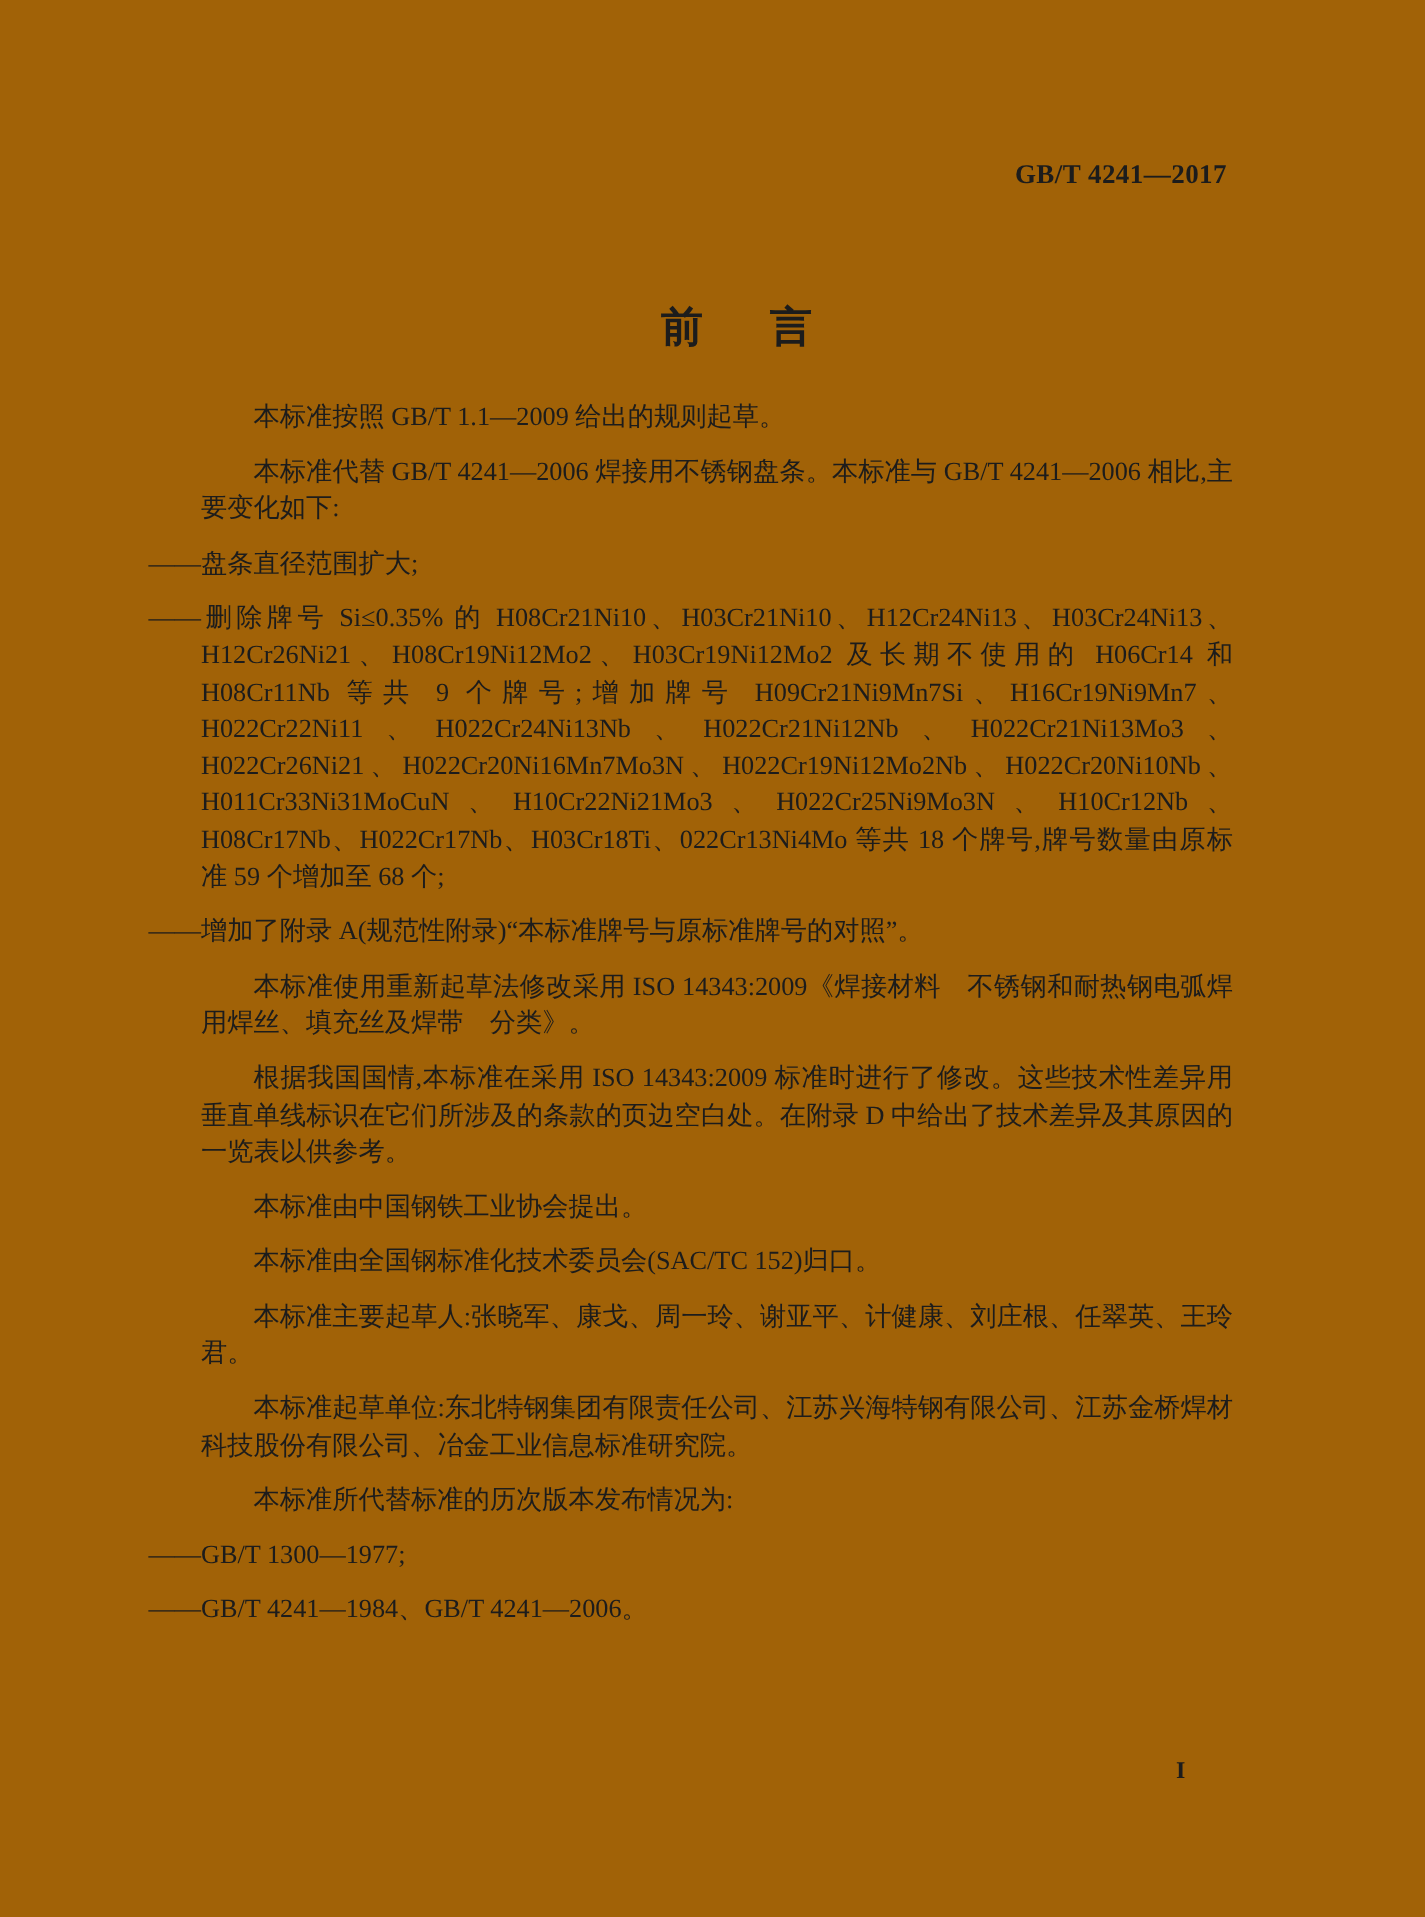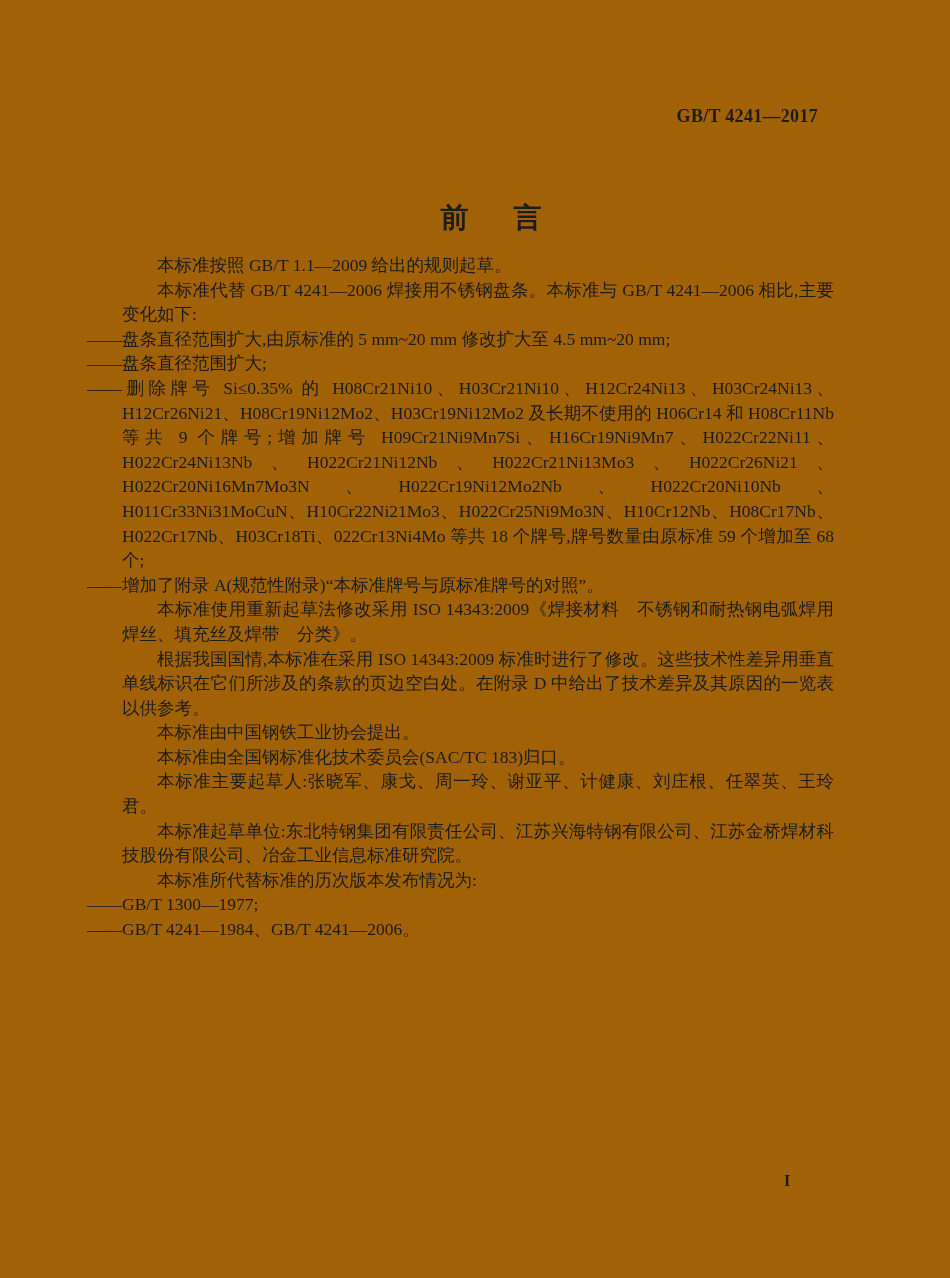--- a/index.html
+++ b/index.html
@@ -41,21 +41,21 @@
   .foreword-body {
     position: absolute;
     top: 253px;
     left: 122px;
     width: 712px;
     font-size: 17.5px;
     line-height: 24.6px;
     text-align: justify;
   }
   .foreword-body p {
-    margin: 0;
+    margin: 12px;
     padding: 0;
   }
   .para {
     text-indent: 2em;
   }
   .list-item {
     padding-left: 4em;
     text-indent: -2em;
   }
   .page-number {
@@ -71,28 +71,27 @@
 
 <div class="page">
 
   <div class="doc-number">GB/T 4241—2017</div>
 
   <h1 class="foreword-title">前言</h1>
 
   <div class="foreword-body">
       <p class="para">本标准按照 GB/T 1.1—2009 给出的规则起草。</p>
       <p class="para">本标准代替 GB/T 4241—2006 焊接用不锈钢盘条。本标准与 GB/T 4241—2006 相比,主要变化如下:</p>
-      <p class="list-item">——盘条直径范围扩大,由原标准的 5 mm~20 mm 修改扩大至 4.5 mm~20 mm;</p>
       <p class="list-item">——盘条直径范围扩大;</p>
       <p class="list-item">——删除牌号 Si≤0.35% 的 H08Cr21Ni10、H03Cr21Ni10、H12Cr24Ni13、H03Cr24Ni13、H12Cr26Ni21、H08Cr19Ni12Mo2、H03Cr19Ni12Mo2 及长期不使用的 H06Cr14 和 H08Cr11Nb 等共 9 个牌号;增加牌号 H09Cr21Ni9Mn7Si、H16Cr19Ni9Mn7、H022Cr22Ni11、H022Cr24Ni13Nb、H022Cr21Ni12Nb、H022Cr21Ni13Mo3、H022Cr26Ni21、H022Cr20Ni16Mn7Mo3N、H022Cr19Ni12Mo2Nb、H022Cr20Ni10Nb、H011Cr33Ni31MoCuN、H10Cr22Ni21Mo3、H022Cr25Ni9Mo3N、H10Cr12Nb、H08Cr17Nb、H022Cr17Nb、H03Cr18Ti、022Cr13Ni4Mo 等共 18 个牌号,牌号数量由原标准 59 个增加至 68 个;</p>
       <p class="list-item">——增加了附录 A(规范性附录)“本标准牌号与原标准牌号的对照”。</p>
       <p class="para">本标准使用重新起草法修改采用 ISO 14343:2009《焊接材料　不锈钢和耐热钢电弧焊用焊丝、填充丝及焊带　分类》。</p>
       <p class="para">根据我国国情,本标准在采用 ISO 14343:2009 标准时进行了修改。这些技术性差异用垂直单线标识在它们所涉及的条款的页边空白处。在附录 D 中给出了技术差异及其原因的一览表以供参考。</p>
       <p class="para">本标准由中国钢铁工业协会提出。</p>
-      <p class="para">本标准由全国钢标准化技术委员会(SAC/TC 183)归口。</p>
+      <p class="para">本标准由全国钢标准化技术委员会(SAC/TC 152)归口。</p>
       <p class="para">本标准主要起草人:张晓军、康戈、周一玲、谢亚平、计健康、刘庄根、任翠英、王玲君。</p>
       <p class="para">本标准起草单位:东北特钢集团有限责任公司、江苏兴海特钢有限公司、江苏金桥焊材科技股份有限公司、冶金工业信息标准研究院。</p>
       <p class="para">本标准所代替标准的历次版本发布情况为:</p>
       <p class="list-item">——GB/T 1300—1977;</p>
       <p class="list-item">——GB/T 4241—1984、GB/T 4241—2006。</p>
     </div>
 
   <div class="page-number">I</div>
 
 </div>

